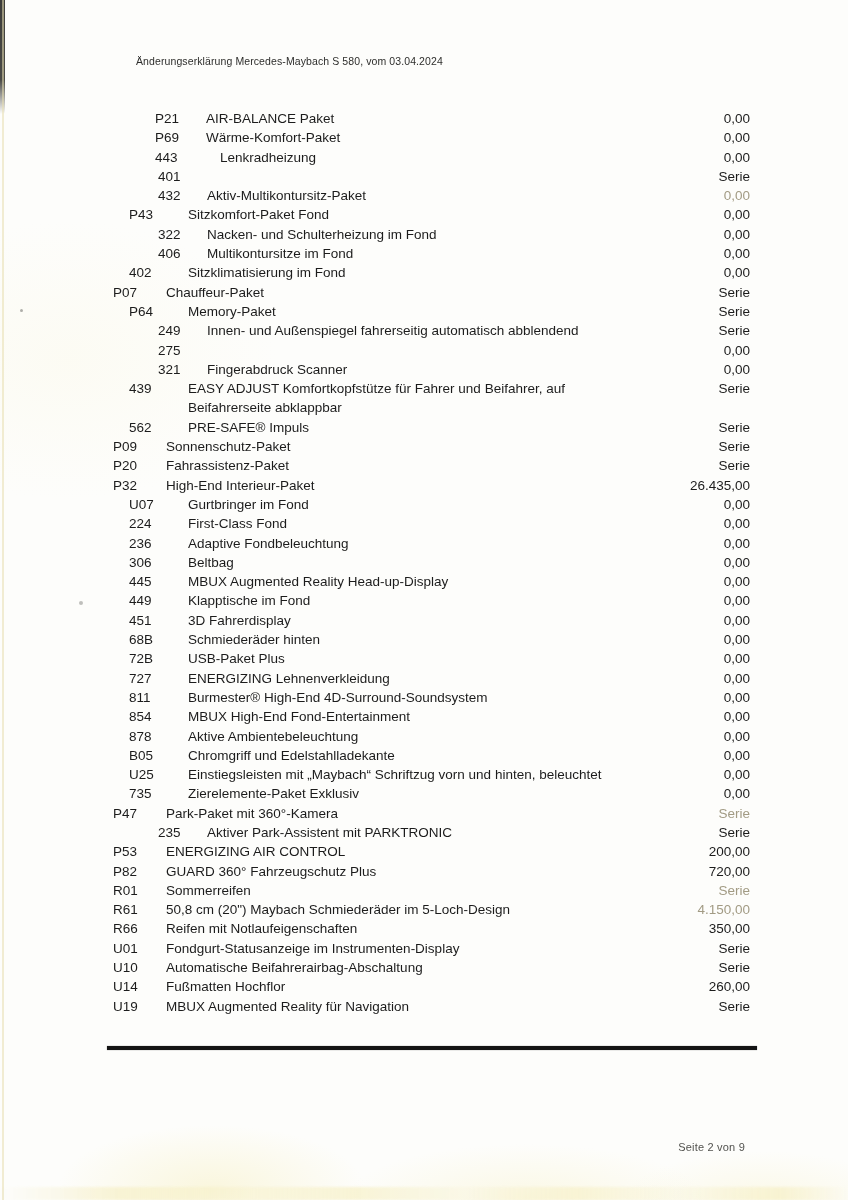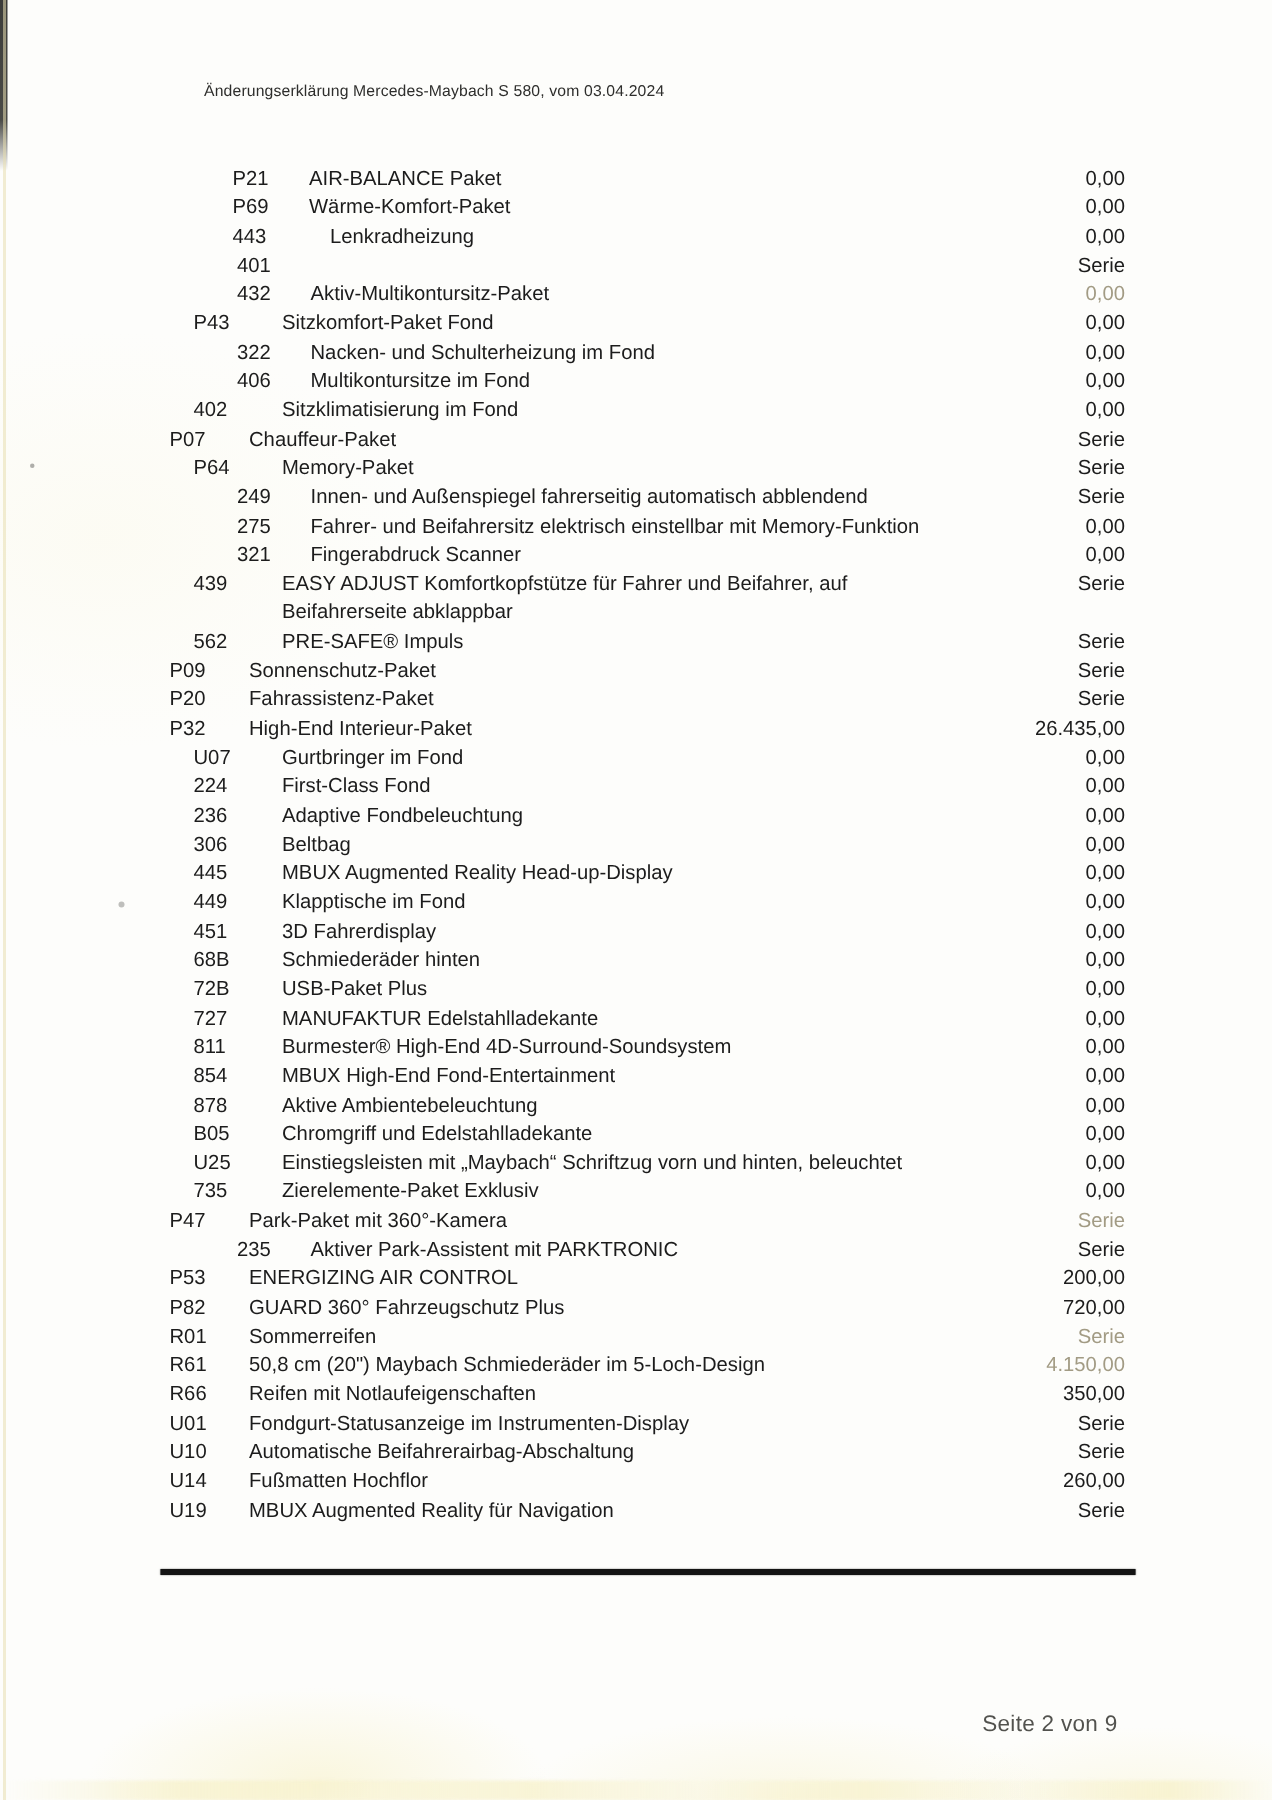--- a/index.html
+++ b/index.html
@@ -41,21 +41,21 @@
   .i2 .code{left:158px}.i2 .label{left:207px}
   .ia .code{left:155px}.ia .label{left:206px}
   .ib .code{left:155px}.ib .label{left:220px}
   .wrap-line .label{left:188px}
   .faded .value{color:#a29b84;}
   
   .rule{position:absolute;left:107px;top:1046px;width:650px;height:4px;background:#141414;
     box-shadow:0 0 1px rgba(20,20,20,.8);}
   
   .footer{position:absolute;top:1141px;left:0;width:745px;text-align:right;
-    font-size:15px;color:#40403c;letter-spacing:.2px;opacity:.9;}
+    font-size:11px;color:#40403c;letter-spacing:.2px;opacity:.9;}
 </style>
 </head>
 <body>
 
 <div class="edge-dark"></div>
 <div class="edge-line"></div>
 <div class="speck s1"></div>
 <div class="speck s2"></div>
 <div class="bottom-smudge"></div>
 
@@ -116,21 +116,20 @@
     <span class="label">Memory-Paket</span>
     <span class="value">Serie</span>
   </div>
     <div class="row i2">
     <span class="code">249</span>
     <span class="label">Innen- und Außenspiegel fahrerseitig automatisch abblendend</span>
     <span class="value">Serie</span>
   </div>
     <div class="row i2">
     <span class="code">275</span>
-    <span class="label">Fahrer- und Beifahrersitz elektrisch einstellbar mit Memory-Funktion</span>
     <span class="value">0,00</span>
   </div>
     <div class="row i2">
     <span class="code">321</span>
     <span class="label">Fingerabdruck Scanner</span>
     <span class="value">0,00</span>
   </div>
     <div class="row i1">
     <span class="code">439</span>
     <span class="label">EASY ADJUST Komfortkopfstütze für Fahrer und Beifahrer, auf</span>
@@ -199,21 +198,21 @@
     <span class="label">Schmiederäder hinten</span>
     <span class="value">0,00</span>
   </div>
     <div class="row i1">
     <span class="code">72B</span>
     <span class="label">USB-Paket Plus</span>
     <span class="value">0,00</span>
   </div>
     <div class="row i1">
     <span class="code">727</span>
-    <span class="label">MANUFAKTUR Edelstahlladekante</span>
+    <span class="label">ENERGIZING Lehnenverkleidung</span>
     <span class="value">0,00</span>
   </div>
     <div class="row i1">
     <span class="code">811</span>
     <span class="label">Burmester® High-End 4D-Surround-Soundsystem</span>
     <span class="value">0,00</span>
   </div>
     <div class="row i1">
     <span class="code">854</span>
     <span class="label">MBUX High-End Fond-Entertainment</span>

